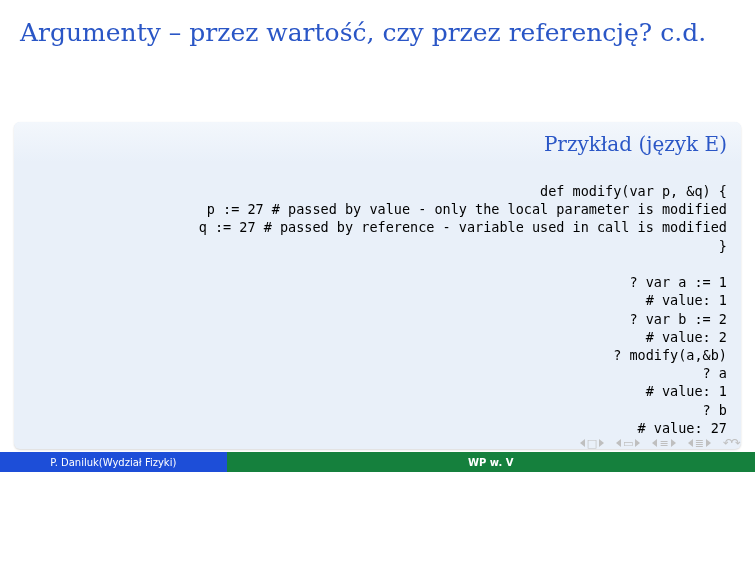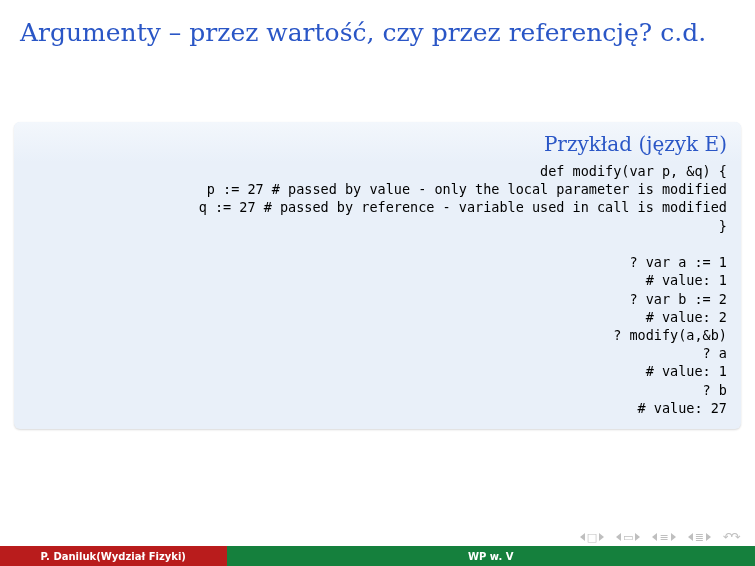--- a/index.html
+++ b/index.html
@@ -7,21 +7,21 @@
     padding: 0;
     width: 755px;
     height: 566px;
     background: #fff;
     font-family: "DejaVu Sans", "Arial", sans-serif;
     overflow: hidden;
   }
   .slide {
     position: relative;
     width: 755px;
-    height: 566px;
+    height: 472px;
     box-sizing: border-box;
   }
   .title {
     position: absolute;
     top: 18px;
     left: 20px;
     right: 20px;
     font-size: 25px;
     color: #2a56c6;
     font-weight: 400;
@@ -48,37 +48,38 @@
     border-top-right-radius: 6px;
     background: linear-gradient(#f3f7fc, #e9f0f9);
   }
   .block-body {
     padding: 0 14px;
     font-family: "DejaVu Sans Mono", "Menlo", "Consolas", monospace;
     font-size: 13.5px;
     line-height: 1.35;
     color: #000;
     white-space: pre;
+    margin-top: 20px;
   }
   .footbar {
     position: absolute;
     left: 0; right: 0; bottom: 0;
     height: 20px;
     display: flex;
     font-size: 10px;
     color: #fff;
     font-family: "DejaVu Sans", sans-serif;
   }
   .footbar > div {
     display: flex;
     align-items: center;
     justify-content: center;
     height: 100%;
   }
-  .foot-author { width: 30%; background: #b91c1c; font-weight: 700; }
+  .foot-author { width: 30%; background: #1d4ed8; font-weight: 400; }
   .foot-mid    { flex: 1;   background: #15803d; font-weight: 600; }
   .foot-date   { width: 15%; background: #2a56c6; font-weight: 600; }
   .foot-page   { width: 12%; background: #2a56c6; font-weight: 600; }
 
   .navbar {
     position: absolute;
     right: 16px;
     bottom: 22px;
     display: flex;
     gap: 12px;

